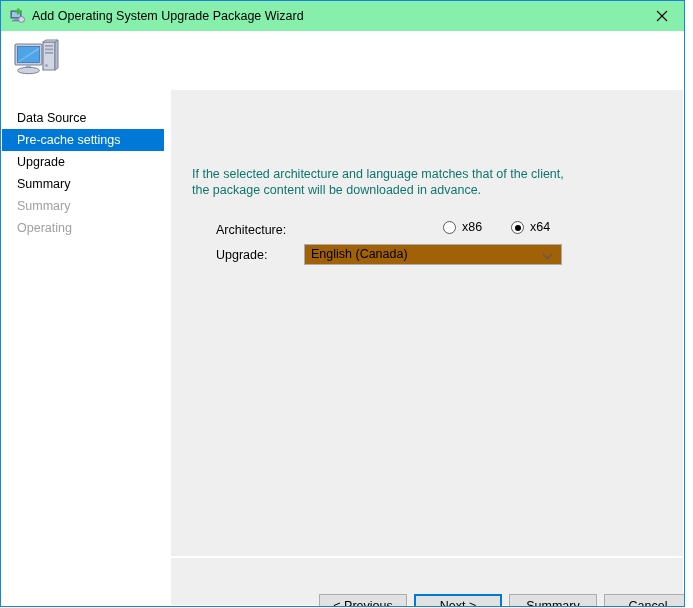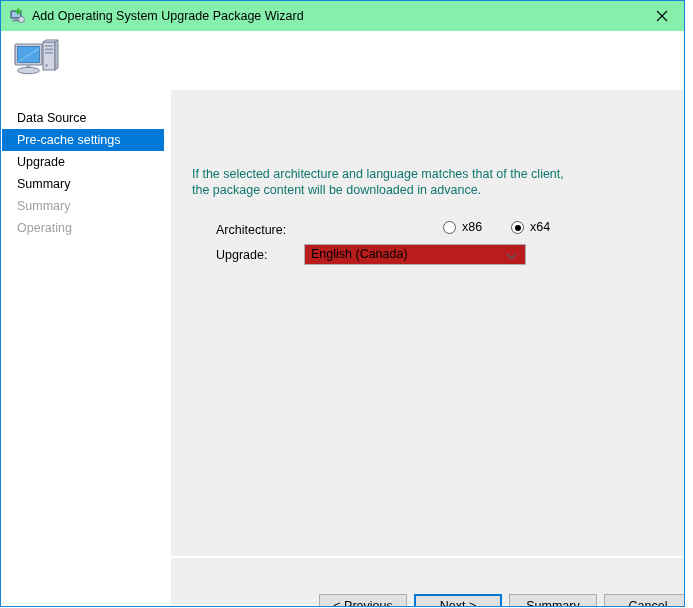--- a/index.html
+++ b/index.html
@@ -211,23 +211,23 @@
   .radio-label {
     font-size: 12.5px;
     color: #000000;
     line-height: 13px;
   }
 
   #language-select {
     position: absolute;
     left: 88px;
     top: -2px;
-    width: 222px;
+    width: 258px;
     height: 21px;
-    background: #b91c1c;
+    background: #a16207;
     border: 1px solid #acacac;
     box-sizing: border-box;
     cursor: default;
   }
   #language-value {
     position: absolute;
     left: 6px;
     top: 2px;
     font-size: 12.5px;
     color: #000000;

